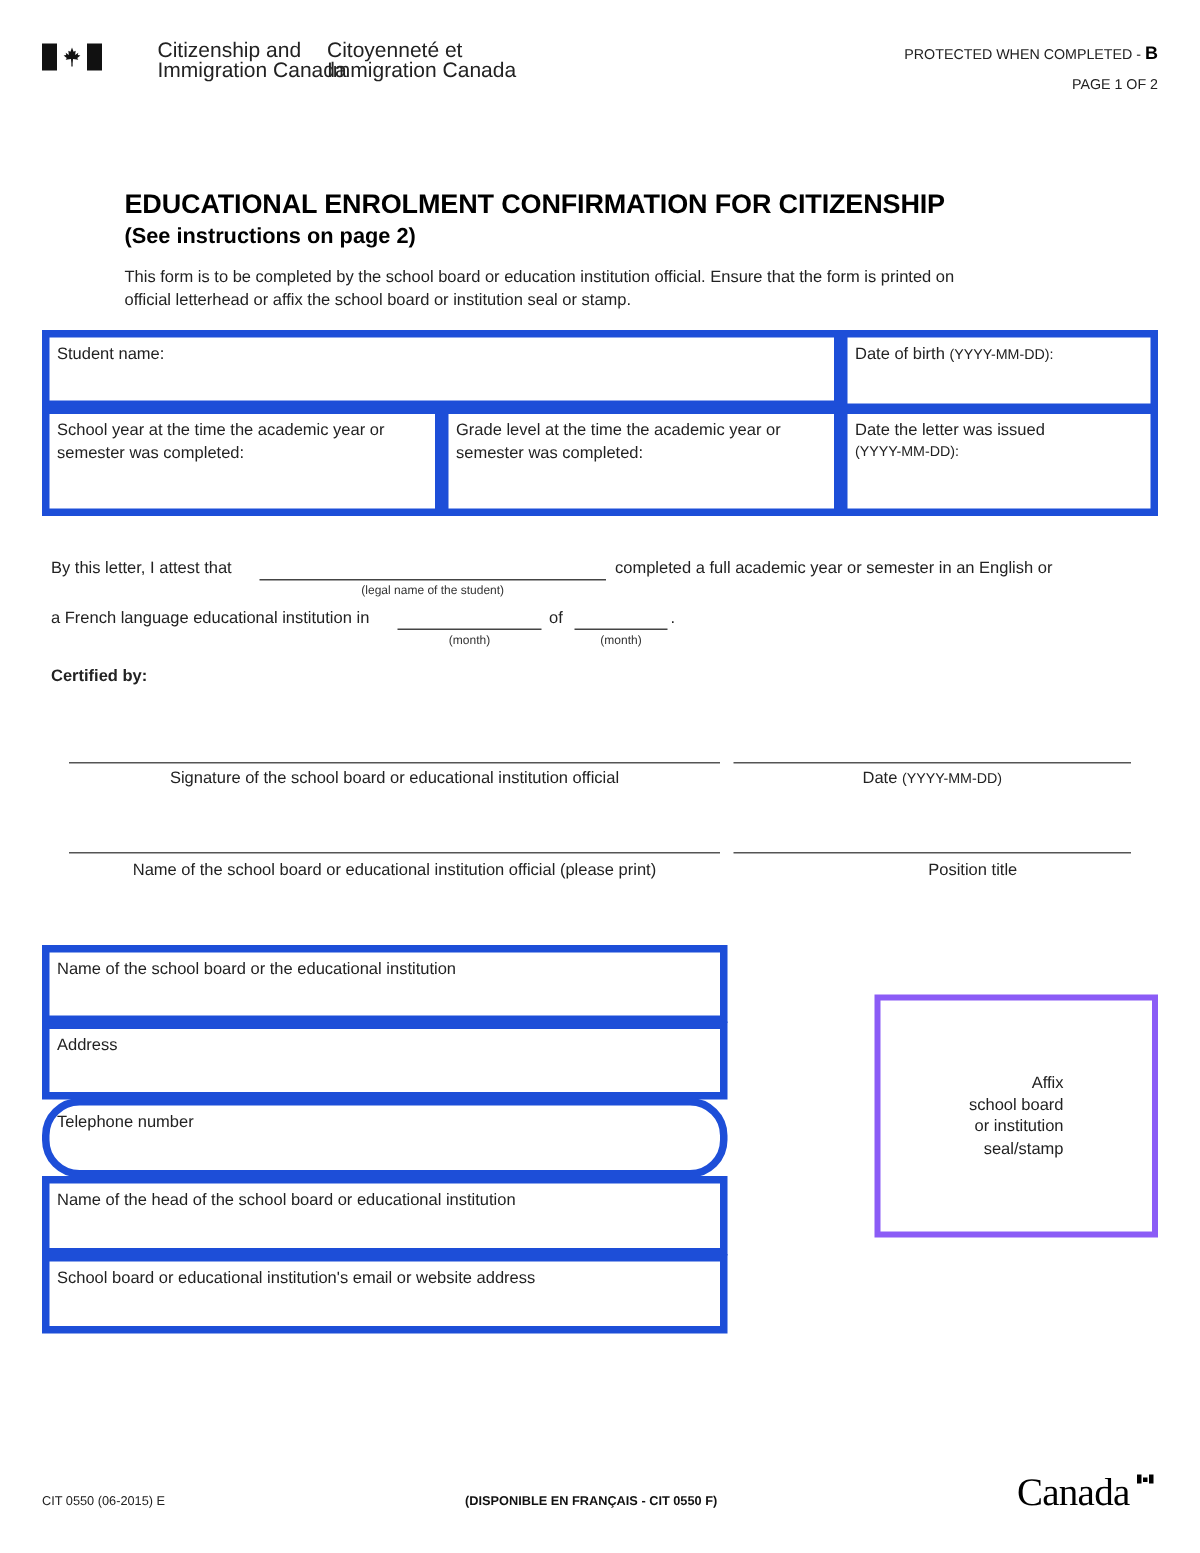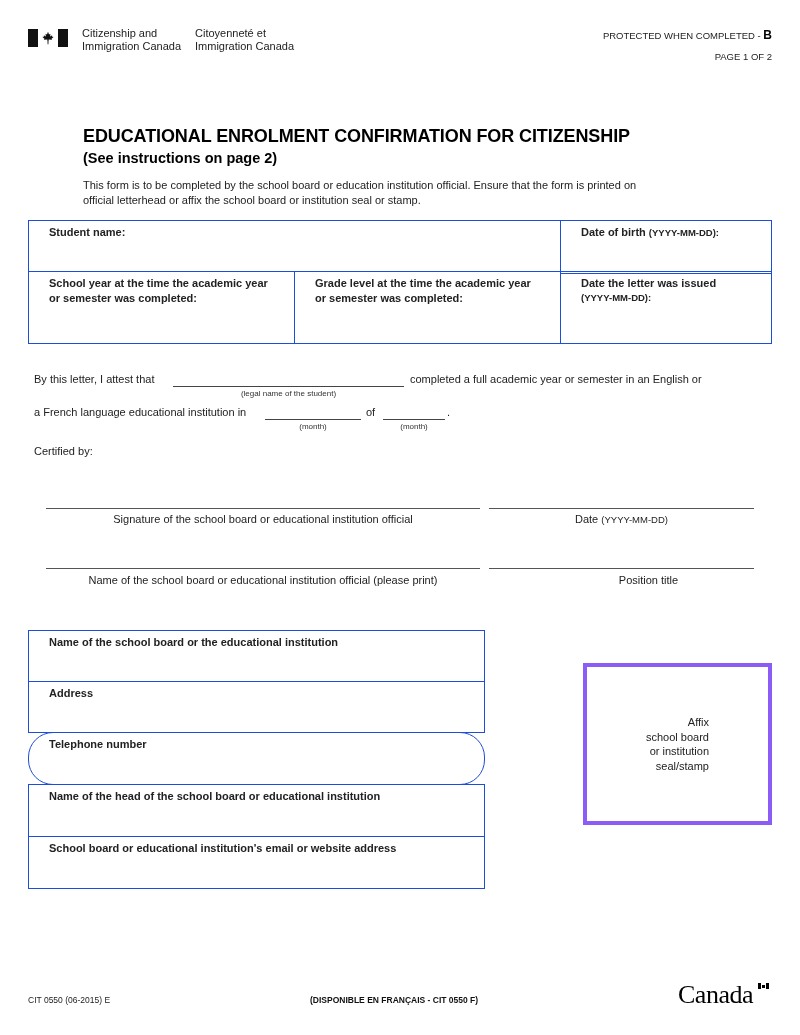--- a/index.html
+++ b/index.html
@@ -6,38 +6,38 @@
     body {
       width: 800px; height: 1035px; position: relative; overflow: hidden;
       font-family: "Liberation Sans", sans-serif; color: #1a1a1a;
     }
     .abs { position: absolute; }
 
     
     .flag { left: 28px; top: 29px; width: 40px; height: 18px; display: flex; }
     .flag .bar { width: 10px; height: 18px; background: #111; }
     .flag .mid { width: 20px; height: 18px; display: flex; align-items: center; justify-content: center; }
-    .dept { font-size: 11px; line-height: 13px; color: #222; }
+    .dept { font-size: 14px; line-height: 13px; color: #222; margin-left: 23px; }
     .prot { right: 28px; top: 28px; font-size: 9.5px; color: #222; text-align: right; }
     .prot b { font-size: 12px; color: #000; }
     .pageno { right: 28px; top: 51px; font-size: 9.5px; color: #222; text-align: center; }
 
     .title { left: 83px; top: 126px; font-size: 18px; font-weight: bold; color: #000; letter-spacing: -0.1px; }
     .subtitle { left: 83px; top: 150px; font-size: 14.5px; font-weight: bold; color: #000; }
     .intro { left: 83px; top: 178px; width: 560px; font-size: 11px; line-height: 14.5px; color: #222; }
 
     
-    .cell { position: absolute; border: 1px solid #1d4ed8; box-sizing: border-box; font-size: 11px; line-height: 14.5px; padding: 4px 20px; color: #222; font-weight: bold; }
+    .cell { position: absolute; border: 5px solid #1d4ed8; box-sizing: border-box; font-size: 11px; line-height: 14.5px; padding: 4px 5px; color: #222; }
     .small { font-size: 9.5px; }
 
     
     .line { position: absolute; border-bottom: 1px solid #444; }
     .txt { position: absolute; font-size: 11px; color: #222; white-space: nowrap; }
     .hint { position: absolute; font-size: 8px; color: #333; white-space: nowrap; text-align: center; }
-    .bold { font-weight: normal; }
+    .bold { font-weight: bold; }
 
     .sigline { position: absolute; border-top: 1.5px solid #555; }
     .siglabel { position: absolute; font-size: 11px; color: #222; text-align: center; white-space: nowrap; }
 
     
     .stampbox { left: 583px; top: 663px; width: 189px; height: 162px; border: 4px solid #8b5cf6; box-sizing: border-box; display: flex; align-items: center; justify-content: center; text-align: right; font-size: 11px; line-height: 14.5px; color: #222; }
 
     .footer-left { left: 28px; top: 995px; font-size: 8.5px; color: #222; }
     .footer-mid { left: 310px; top: 995px; font-size: 8.5px; font-weight: bold; color: #111; }
     .wordmark { left: 678px; top: 980px; font-family: "Liberation Serif", serif; font-size: 26px; color: #000; letter-spacing: -0.5px; text-align: right; }

